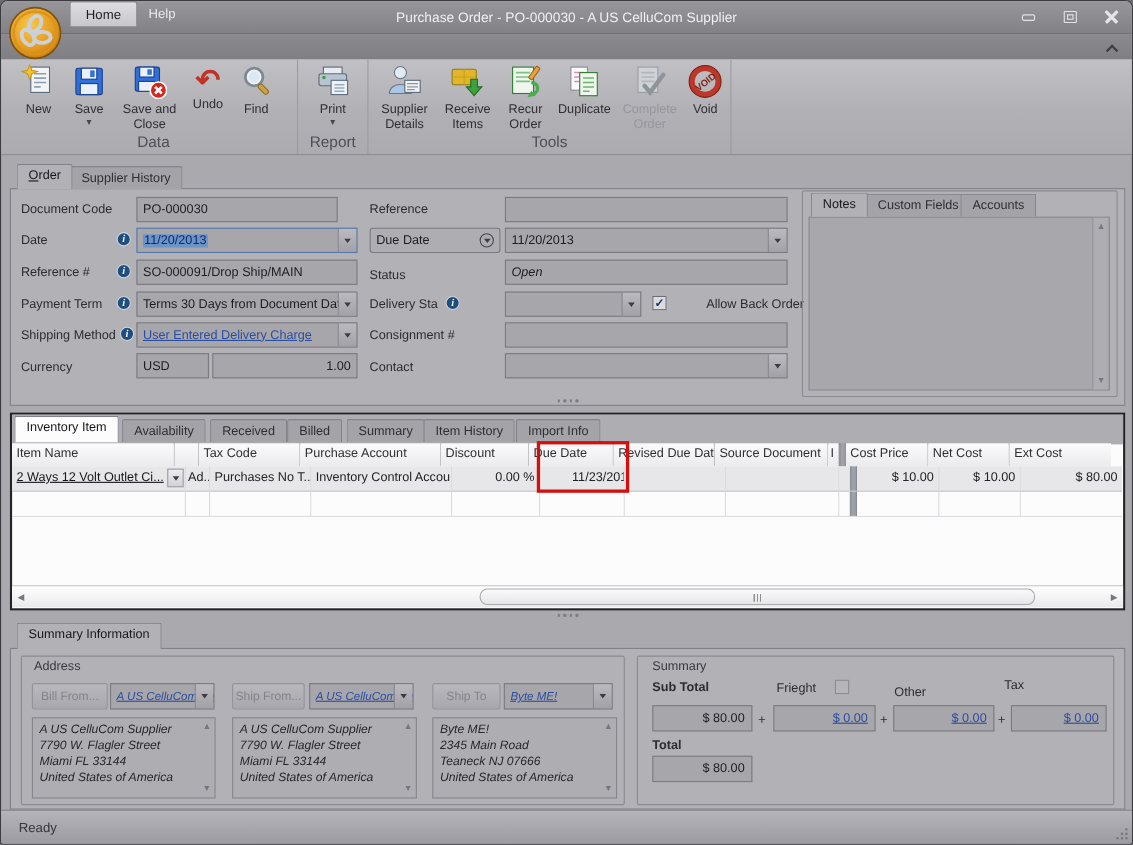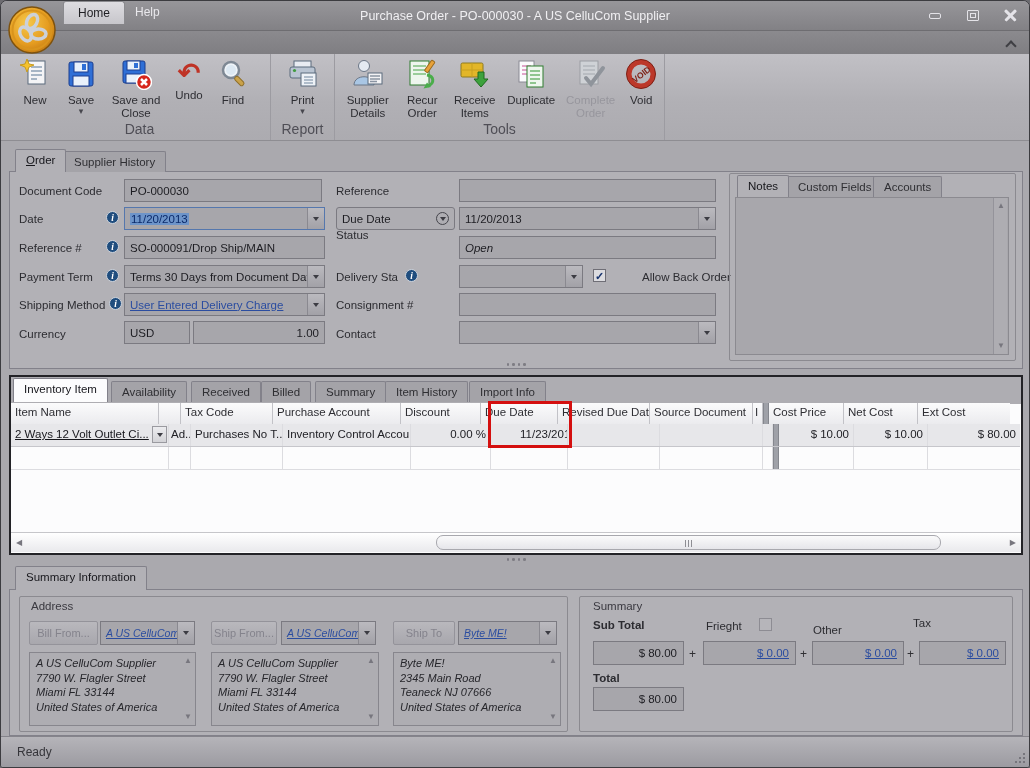--- a/index.html
+++ b/index.html
@@ -213,42 +213,42 @@
                 <path d="M3 27 C3 16 23 16 23 27 Z" fill="#a9c6e4" stroke="#6b7686"></path>
                 <rect x="17" y="15" width="14" height="11" fill="#f2f2f4" stroke="#5b6b7c"></rect>
                 <g stroke="#8a94a2" stroke-width="1.3">
                   <line x1="19" y1="18" x2="29" y2="18"></line>
                   <line x1="19" y1="21" x2="29" y2="21"></line>
                   <line x1="19" y1="23.5" x2="26" y2="23.5"></line>
                 </g>
               </svg></span>
           <span class="lbl">Supplier Details</span>
         </div>
+        <div class="rbtn" style="width:56px;">
+          <span><svg width="34" height="32" viewBox="0 0 34 32">
+                <rect x="3" y="5" width="22" height="14" rx="1.5" fill="#e2b629" stroke="#8f7a1e"></rect>
+                <line x1="14" y1="5" x2="14" y2="19" stroke="#c8a020"></line>
+                <line x1="3" y1="12" x2="25" y2="12" stroke="#c8a020"></line>
+                <path d="M20 14 H26 V21 H30 L23 29 L16 21 H20 Z" fill="#3da23d" stroke="#1e6b1e"></path>
+              </svg></span>
+          <span class="lbl">Receive Items</span>
+        </div>
         <div class="rbtn" style="width:50px;">
           <span><svg width="34" height="32" viewBox="0 0 34 32">
                 <rect x="5" y="3" width="19" height="24" fill="#eef6ee" stroke="#2f7d2f"></rect>
                 <g stroke="#7fbf7f" stroke-width="1.5">
                   <line x1="8" y1="8" x2="21" y2="8"></line>
                   <line x1="8" y1="12" x2="21" y2="12"></line>
                   <line x1="8" y1="16" x2="21" y2="16"></line>
                 </g>
                 <rect x="23" y="2" width="4" height="13" rx="1" transform="rotate(35 25 8)" fill="#e8a23a" stroke="#9a6a1e"></rect>
                 <path d="M22 17 C29 18 30 25 23 28" fill="none" stroke="#4aad4a" stroke-width="3"></path>
                 <path d="M26 29 L18.5 30.5 L22 24.5 Z" fill="#4aad4a"></path>
               </svg></span>
           <span class="lbl">Recur Order</span>
-        </div>
-        <div class="rbtn" style="width:56px;">
-          <span><svg width="34" height="32" viewBox="0 0 34 32">
-                <rect x="3" y="5" width="22" height="14" rx="1.5" fill="#e2b629" stroke="#8f7a1e"></rect>
-                <line x1="14" y1="5" x2="14" y2="19" stroke="#c8a020"></line>
-                <line x1="3" y1="12" x2="25" y2="12" stroke="#c8a020"></line>
-                <path d="M20 14 H26 V21 H30 L23 29 L16 21 H20 Z" fill="#3da23d" stroke="#1e6b1e"></path>
-              </svg></span>
-          <span class="lbl">Receive Items</span>
         </div>
         <div class="rbtn" style="width:58px;">
           <span><svg width="34" height="32" viewBox="0 0 34 32">
                 <rect x="5" y="3" width="15" height="21" fill="#fbfbfd" stroke="#8a8a94"></rect>
                 <g stroke="#d88ab8" stroke-width="1.4">
                   <line x1="8" y1="8" x2="17" y2="8"></line>
                   <line x1="8" y1="12" x2="17" y2="12"></line>
                   <line x1="8" y1="16" x2="17" y2="16"></line>
                 </g>
                 <rect x="13" y="8" width="16" height="21" fill="#eef6ee" stroke="#2f7d2f"></rect>
@@ -285,21 +285,21 @@
       <div class="glabel">Tools</div>
     </div>
   </div>
 
   <div class="tab active tab-order" style="left:14px;top:148px;height:23px;">Order</div>
   <div class="tab" style="left:62px;top:150px;">Supplier History</div>
 
   <div class="a panel" style="left:8px;top:170px;width:1014px;height:198px;"></div>
 
   <div class="a flabel" style="left:18px;top:183px;">Document Code</div>
-  <div class="tbox" style="left:123px;top:178px;width:198px;height:23px;">
+  <div class="tbox" style="left:123px;top:178px;width:183px;height:23px;">
     <span>PO-000030</span>
     </div>
 
   <div class="a flabel" style="left:18px;top:211px;">Date</div>
   <span class="info" style="left:105px;top:210px;"></span>
   <div class="tbox" style="left:123px;top:206px;width:201px;height:23px;border-color:#5577ad;">
     <span class="sel">11/20/2013</span>
     <span class="ca">
         <span class="tri"></span>
       </span>
@@ -348,21 +348,21 @@
         <span class="tri" style="border-top-width:4px;"></span>
       </span>
     </div>
   <div class="tbox" style="left:458px;top:206px;width:257px;height:23px;padding-right:20px;">
     <span>11/20/2013</span>
     <span class="ca">
         <span class="tri"></span>
       </span>
     </div>
 
-  <div class="a flabel" style="left:335px;top:227px;">Status</div>
+  <div class="a flabel" style="left:335px;top:243px;">Status</div>
   <div class="tbox" style="left:458px;top:235px;width:257px;height:23px;">
     <span class="it">Open</span>
     </div>
 
   <div class="a flabel" style="left:335px;top:269px;">Delivery Sta</div>
   <span class="info" style="left:404px;top:268px;"></span>
   <div class="tbox" style="left:458px;top:264px;width:124px;height:23px;padding-right:20px;">
     <span></span>
     <span class="ca">
         <span class="tri"></span>

